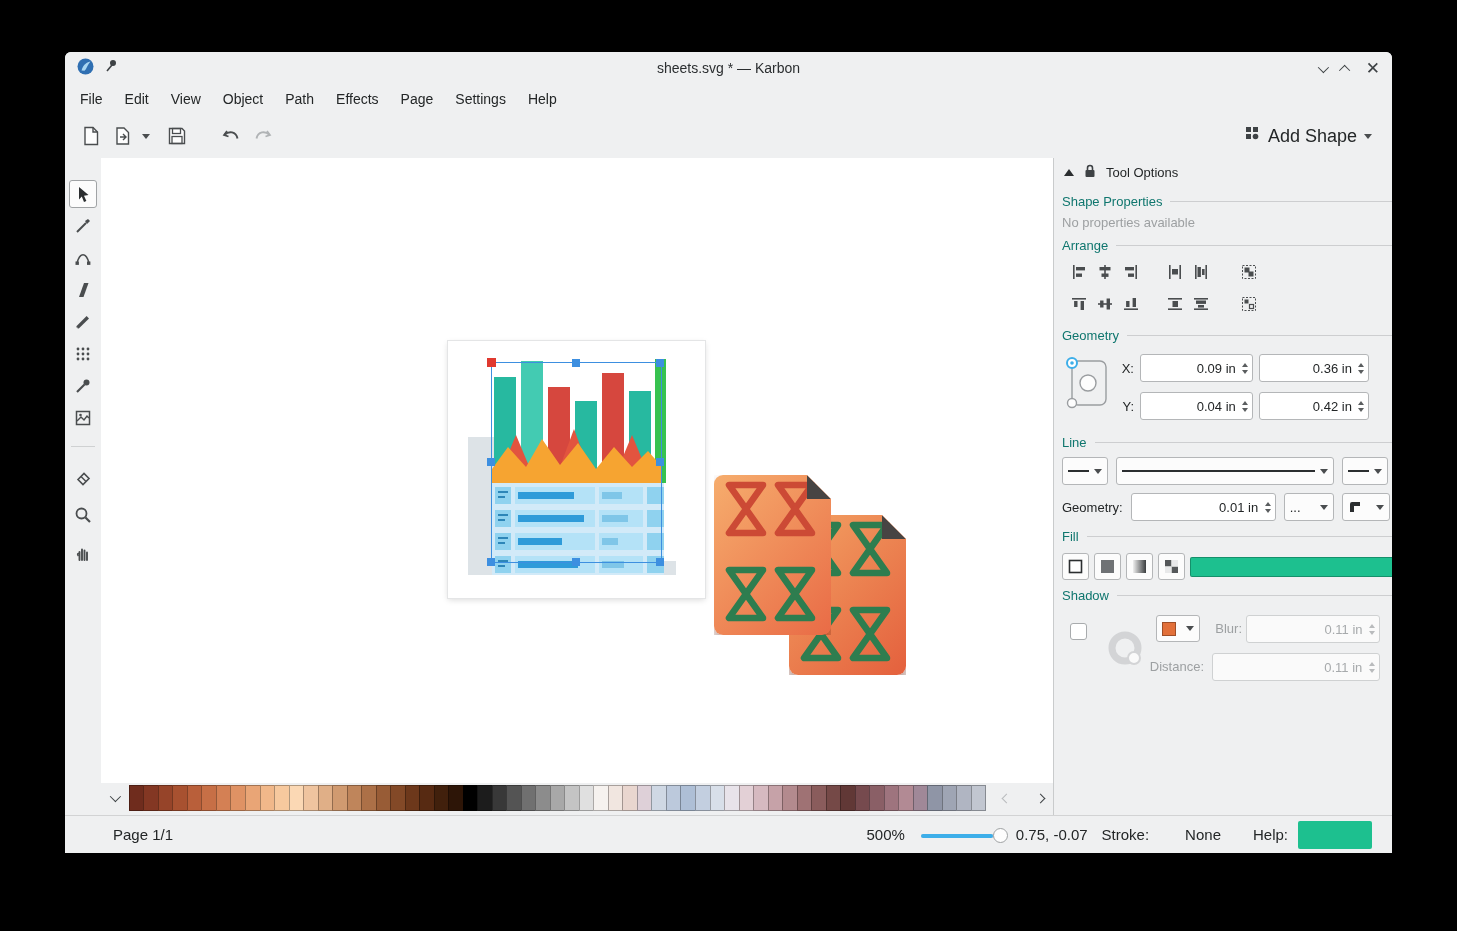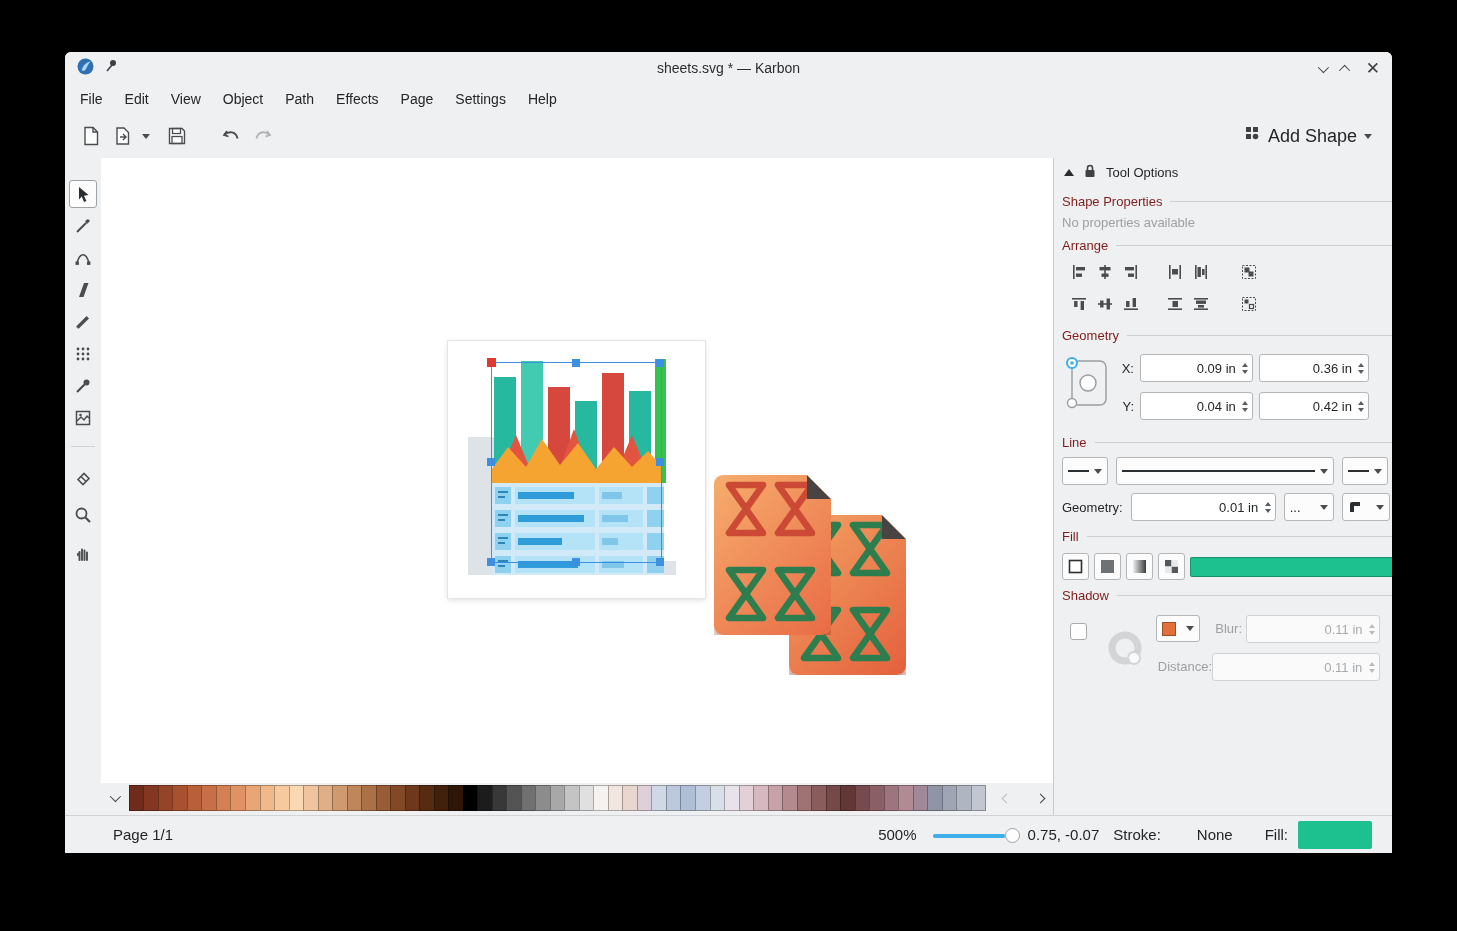--- a/index.html
+++ b/index.html
@@ -70,21 +70,21 @@
   .chev.left  { transform:rotate(135deg); border-color:#b9bbbd; }
   .chev.right { transform:rotate(-45deg); border-color:#3e4245; }
 
   
   .docker { position:absolute; left:988px; top:106px; width:387px; bottom:38px; background:#eff0f1;
             border-left:1px solid #c9cbcc; font-size:13px; overflow:hidden; }
   .dock-head { height:28px; display:flex; align-items:center; gap:10px; padding:0 10px; }
   .tri-up-s { width:0; height:0; border-left:5px solid transparent; border-right:5px solid transparent; border-bottom:7px solid #2b2e30; }
   .dock-title { font-size:13px; color:#232627; }
   .diamond { margin-left:auto; color:#6a6d6f; font-size:13px; }
-  .sec { display:flex; align-items:center; gap:8px; margin:8px 0 3px; padding-left:8px; color:#7f1d1d; }
+  .sec { display:flex; align-items:center; gap:8px; margin:8px 0 3px; padding-left:8px; color:#0f766e; }
   .sec::after { content:""; flex:1; height:1px; background:#cdced0; margin-right:6px; }
   .muted { color:#9da0a2; padding-left:8px; margin:6px 0; }
 
   .arr-row { display:flex; align-items:center; padding-left:12px; height:32px; }
   .abtn { width:26px; height:26px; display:flex; align-items:center; justify-content:center; border-radius:3px; }
   .arr-gap { width:18px; } .arr-gap2 { width:22px; }
 
   .geo { position:relative; height:76px; margin-top:8px; }
   .anchor { position:absolute; left:10px; top:2px; width:48px; height:60px; }
   .geo-row { position:absolute; left:64px; width:262px; height:30px; display:flex; align-items:center; gap:6px; }
@@ -114,21 +114,21 @@
   .fill-bar { flex:1; height:20px; border-radius:2px; border:1px solid rgba(0,0,0,.25); }
 
   .shadow-area { position:relative; height:100px; margin-top:6px; }
   .checkbox { position:absolute; left:16px; top:14px; width:17px; height:17px; background:#fff;
               border:1px solid #a8abad; border-radius:3px; }
   .wheel { position:absolute; left:52px; top:20px; }
   .sh-colorbtn { position:absolute; left:102px; top:6px; width:44px; height:27px; }
   .sh-colorbtn .swatch-sq { width:14px; height:14px; border:1px solid rgba(0,0,0,.3); }
   .lab-blur { position:absolute; left:148px; top:12px; width:40px; text-align:right; color:#9da0a2; }
   .in-blur { position:absolute; left:192px; top:6px; width:134px; }
-  .lab-dist { position:absolute; left:96px; top:50px; width:62px; text-align:right; color:#9da0a2; }
+  .lab-dist { position:absolute; left:88px; top:50px; width:62px; text-align:right; color:#9da0a2; }
   .in-dist { position:absolute; left:158px; top:44px; width:168px; }
 
   
   .statusbar { position:absolute; left:0; bottom:0; right:0; height:38px; background:#eff0f1;
                border-top:1px solid #d2d3d4; display:flex; align-items:center; font-size:15px; padding:0 20px 0 48px; }
   .sb-spacer { flex:1; }
   .slider { position:relative; width:85px; height:18px; margin:0 10px 0 16px; }
   .slider .track { position:absolute; top:8px; left:0; right:0; height:4px; background:#d2d3d4; border-radius:2px; }
   .slider .fillpart { position:absolute; top:8px; left:0; width:85%; height:4px; background:#3daee9; border-radius:2px; }
   .slider .handle { position:absolute; top:2px; left:72px; width:15px; height:15px; background:#fdfdfd;
@@ -794,18 +794,18 @@
       <span class="sb-spacer"></span>
       <span>500%</span>
       <div class="slider">
         <div class="track"></div>
           <div class="fillpart"></div>
           <div class="handle"></div>
       </div>
       <span class="sb-coords">0.75, -0.07</span>
       <span class="sb-stroke-lbl">Stroke:</span>
       <span class="sb-none">None</span>
-      <span class="sb-fill-lbl">Fill:</span>
+      <span class="sb-fill-lbl">Help:</span>
       <div class="sb-fill-swatch" style="background: rgb(29, 192, 143);"></div>
     </div>
 
   </div>
 </div>
 
 </body></html>

